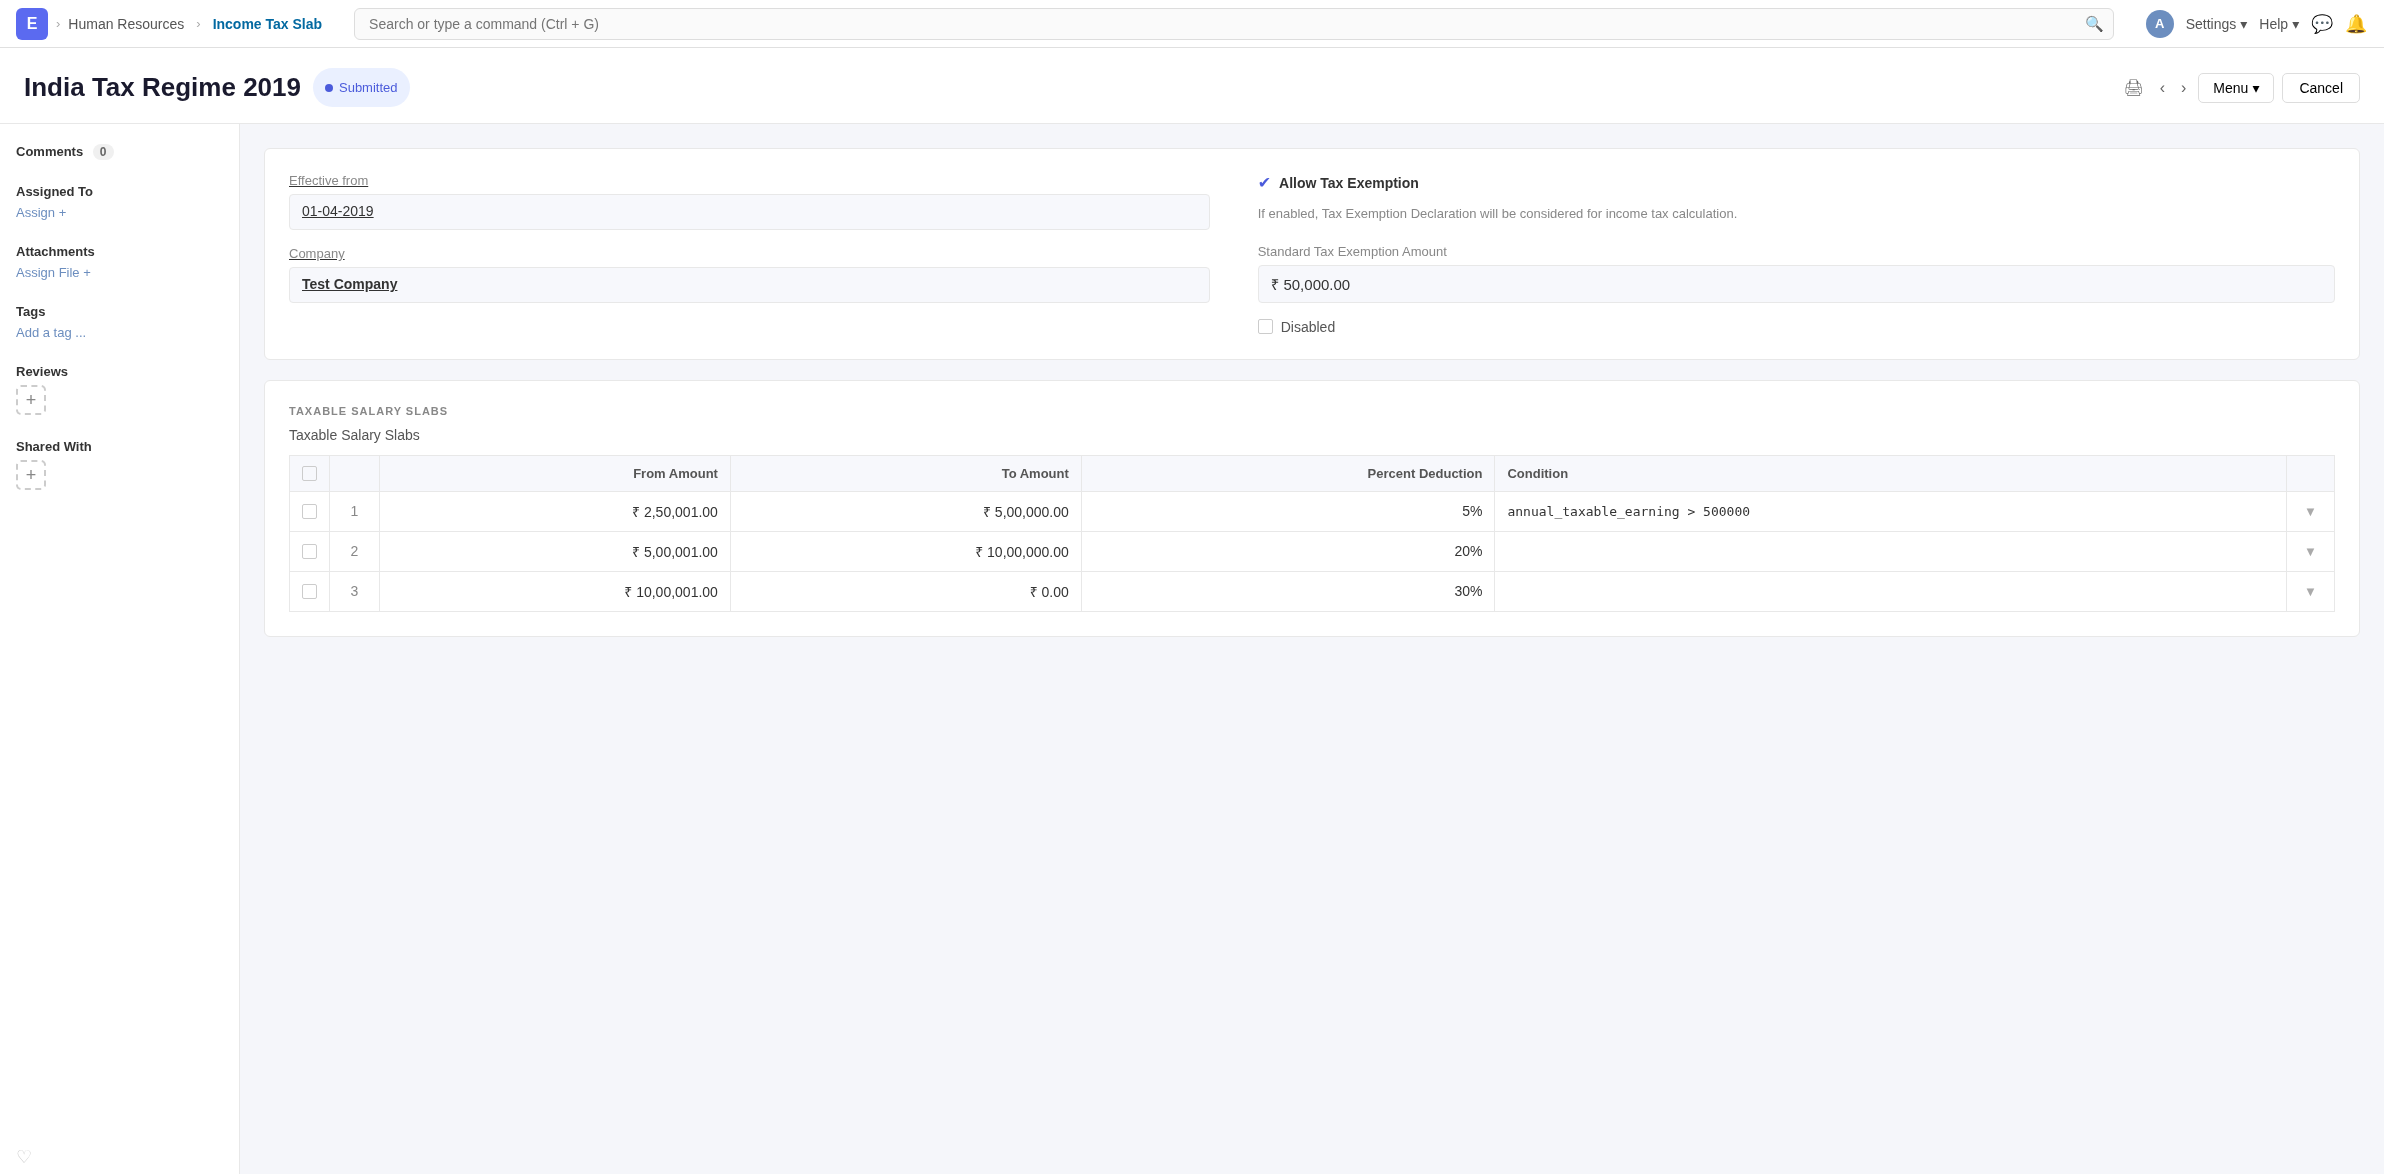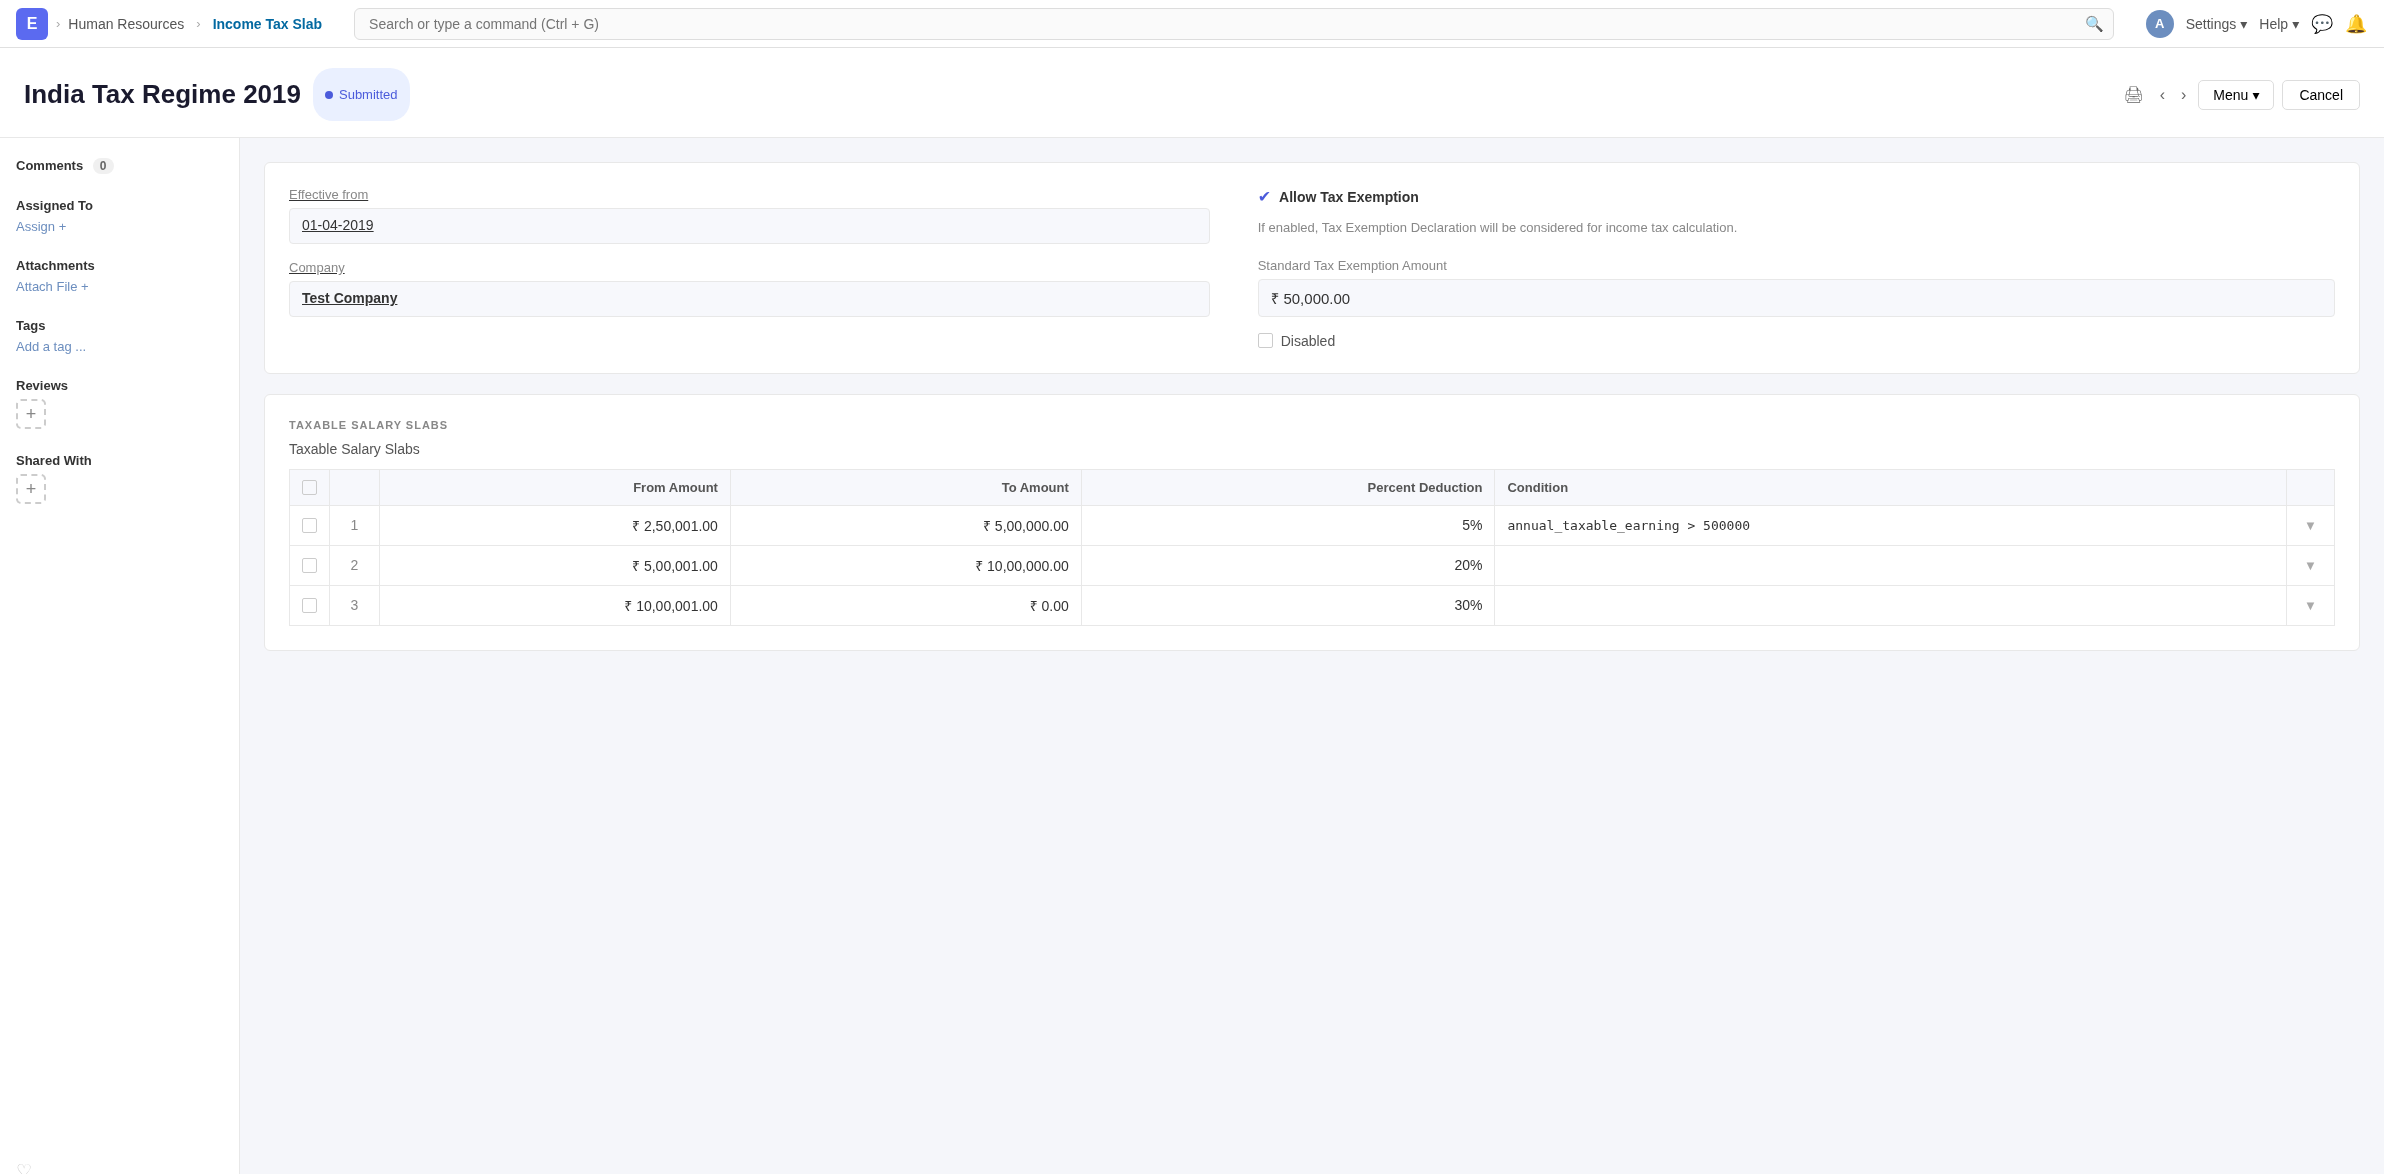--- a/index.html
+++ b/index.html
@@ -48,21 +48,21 @@
     .page-header {
       display: flex; align-items: center; justify-content: space-between;
       padding: 20px 24px 16px 24px; background: #fff;
       border-bottom: 1px solid #e8e8e8;
     }
     .page-title-area { display: flex; align-items: center; gap: 12px; }
     .page-title { font-size: 26px; font-weight: 700; color: #1a1a2e; }
     .status-badge {
       display: flex; align-items: center; gap: 6px;
       background: #eaf0ff; color: #4b5bdb; border-radius: 20px;
-      padding: 19px 12px; font-size: 13px; font-weight: 500;
+      padding: 12px 12px; font-size: 13px; font-weight: 500;
     }
     .status-dot { width: 8px; height: 8px; background: #4b5bdb; border-radius: 50%; }
     .header-actions { display: flex; align-items: center; gap: 8px; }
     .header-icon-btn {
       background: none; border: none; cursor: pointer; color: #666; font-size: 16px; padding: 4px;
     }
     .btn-menu {
       border: 1px solid #ddd; background: #fff; border-radius: 5px;
       padding: 6px 14px; cursor: pointer; font-size: 14px; display: flex; align-items: center; gap: 4px;
     }
@@ -205,21 +205,21 @@
         <span>Comments</span>
         <span class="sidebar-count">0</span>
       </div>
     </div>
     <div class="sidebar-section">
       <div class="sidebar-section-title">Assigned To</div>
       <button class="sidebar-action">Assign +</button>
     </div>
     <div class="sidebar-section">
       <div class="sidebar-section-title">Attachments</div>
-      <button class="sidebar-action">Attach File +</button>
+      <button class="sidebar-action">Assign File +</button>
     </div>
     <div class="sidebar-section">
       <div class="sidebar-section-title">Tags</div>
       <button class="sidebar-action">Add a tag ...</button>
     </div>
     <div class="sidebar-section">
       <div class="sidebar-section-title">Reviews</div>
       <button class="sidebar-add-btn">+</button>
     </div>
     <div class="sidebar-section">

